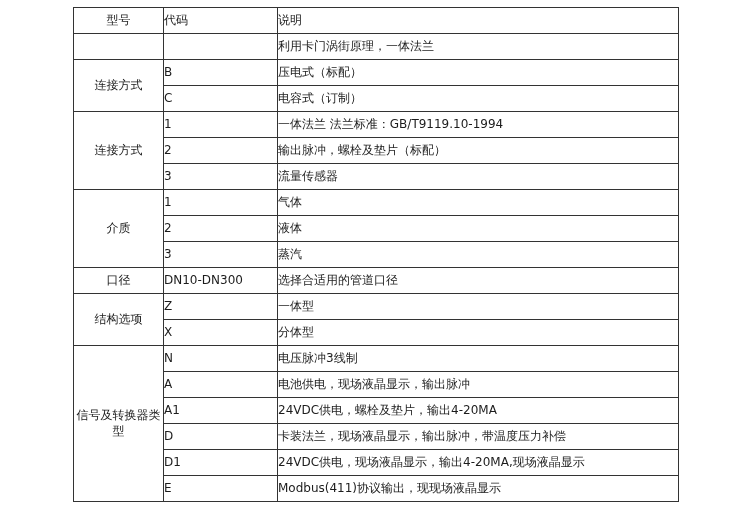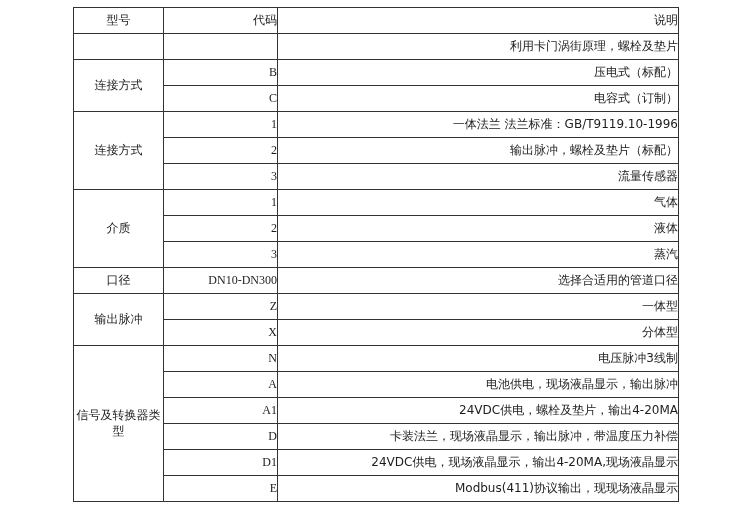--- a/index.html
+++ b/index.html
@@ -31,22 +31,22 @@
     border: 1px solid #333333;
     font-size: 12px;
     font-weight: normal;
     color: #1c1c1c;
     padding: 0;
     vertical-align: middle;
     line-height: 1.3;
     overflow: hidden;
   }
   .c-model { text-align: center; padding: 0 4px; word-break: break-all; }
-  .c-code  { text-align: right; padding: 0 4px; font-family: Liberation Serif, serif; }
-  .c-desc  { text-align: right;  padding: 0 5px; }
+  .c-code  { text-align: left; padding: 0 4px; }
+  .c-desc  { text-align: left;  padding: 0 5px; }
 </style>
 </head>
 <body>
 
 <div class="canvas">
   <table class="spec-table">
     <colgroup>
       <col style="width:90px">
       <col style="width:114px">
       <col style="width:401px">
@@ -55,37 +55,37 @@
 
       <tr>
         <th class="c-model">型号</th>
         <th class="c-code">代码</th>
         <th class="c-desc">说明</th>
       </tr>
 
       <tr>
         <td class="c-model"></td>
         <td class="c-code"></td>
-        <td class="c-desc">利用卡门涡街原理，螺栓及垫片</td>
+        <td class="c-desc">利用卡门涡街原理，一体法兰</td>
       </tr>
 
       <tr>
         <td class="c-model" rowspan="2">连接方式</td>
         <td class="c-code">B</td>
         <td class="c-desc">压电式（标配）</td>
       </tr>
       <tr>
         <td class="c-code">C</td>
         <td class="c-desc">电容式（订制）</td>
       </tr>
 
       <tr>
         <td class="c-model" rowspan="3">连接方式</td>
         <td class="c-code">1</td>
-        <td class="c-desc">一体法兰 法兰标准：GB/T9119.10-1996</td>
+        <td class="c-desc">一体法兰 法兰标准：GB/T9119.10-1994</td>
       </tr>
       <tr>
         <td class="c-code">2</td>
         <td class="c-desc">输出脉冲，螺栓及垫片（标配）</td>
       </tr>
       <tr>
         <td class="c-code">3</td>
         <td class="c-desc">流量传感器</td>
       </tr>
 
@@ -103,21 +103,21 @@
         <td class="c-desc">蒸汽</td>
       </tr>
 
       <tr>
         <td class="c-model">口径</td>
         <td class="c-code">DN10-DN300</td>
         <td class="c-desc">选择合适用的管道口径</td>
       </tr>
 
       <tr>
-        <td class="c-model" rowspan="2">输出脉冲</td>
+        <td class="c-model" rowspan="2">结构选项</td>
         <td class="c-code">Z</td>
         <td class="c-desc">一体型</td>
       </tr>
       <tr>
         <td class="c-code">X</td>
         <td class="c-desc">分体型</td>
       </tr>
 
       <tr>
         <td class="c-model" rowspan="6">信号及转换器类型</td>

